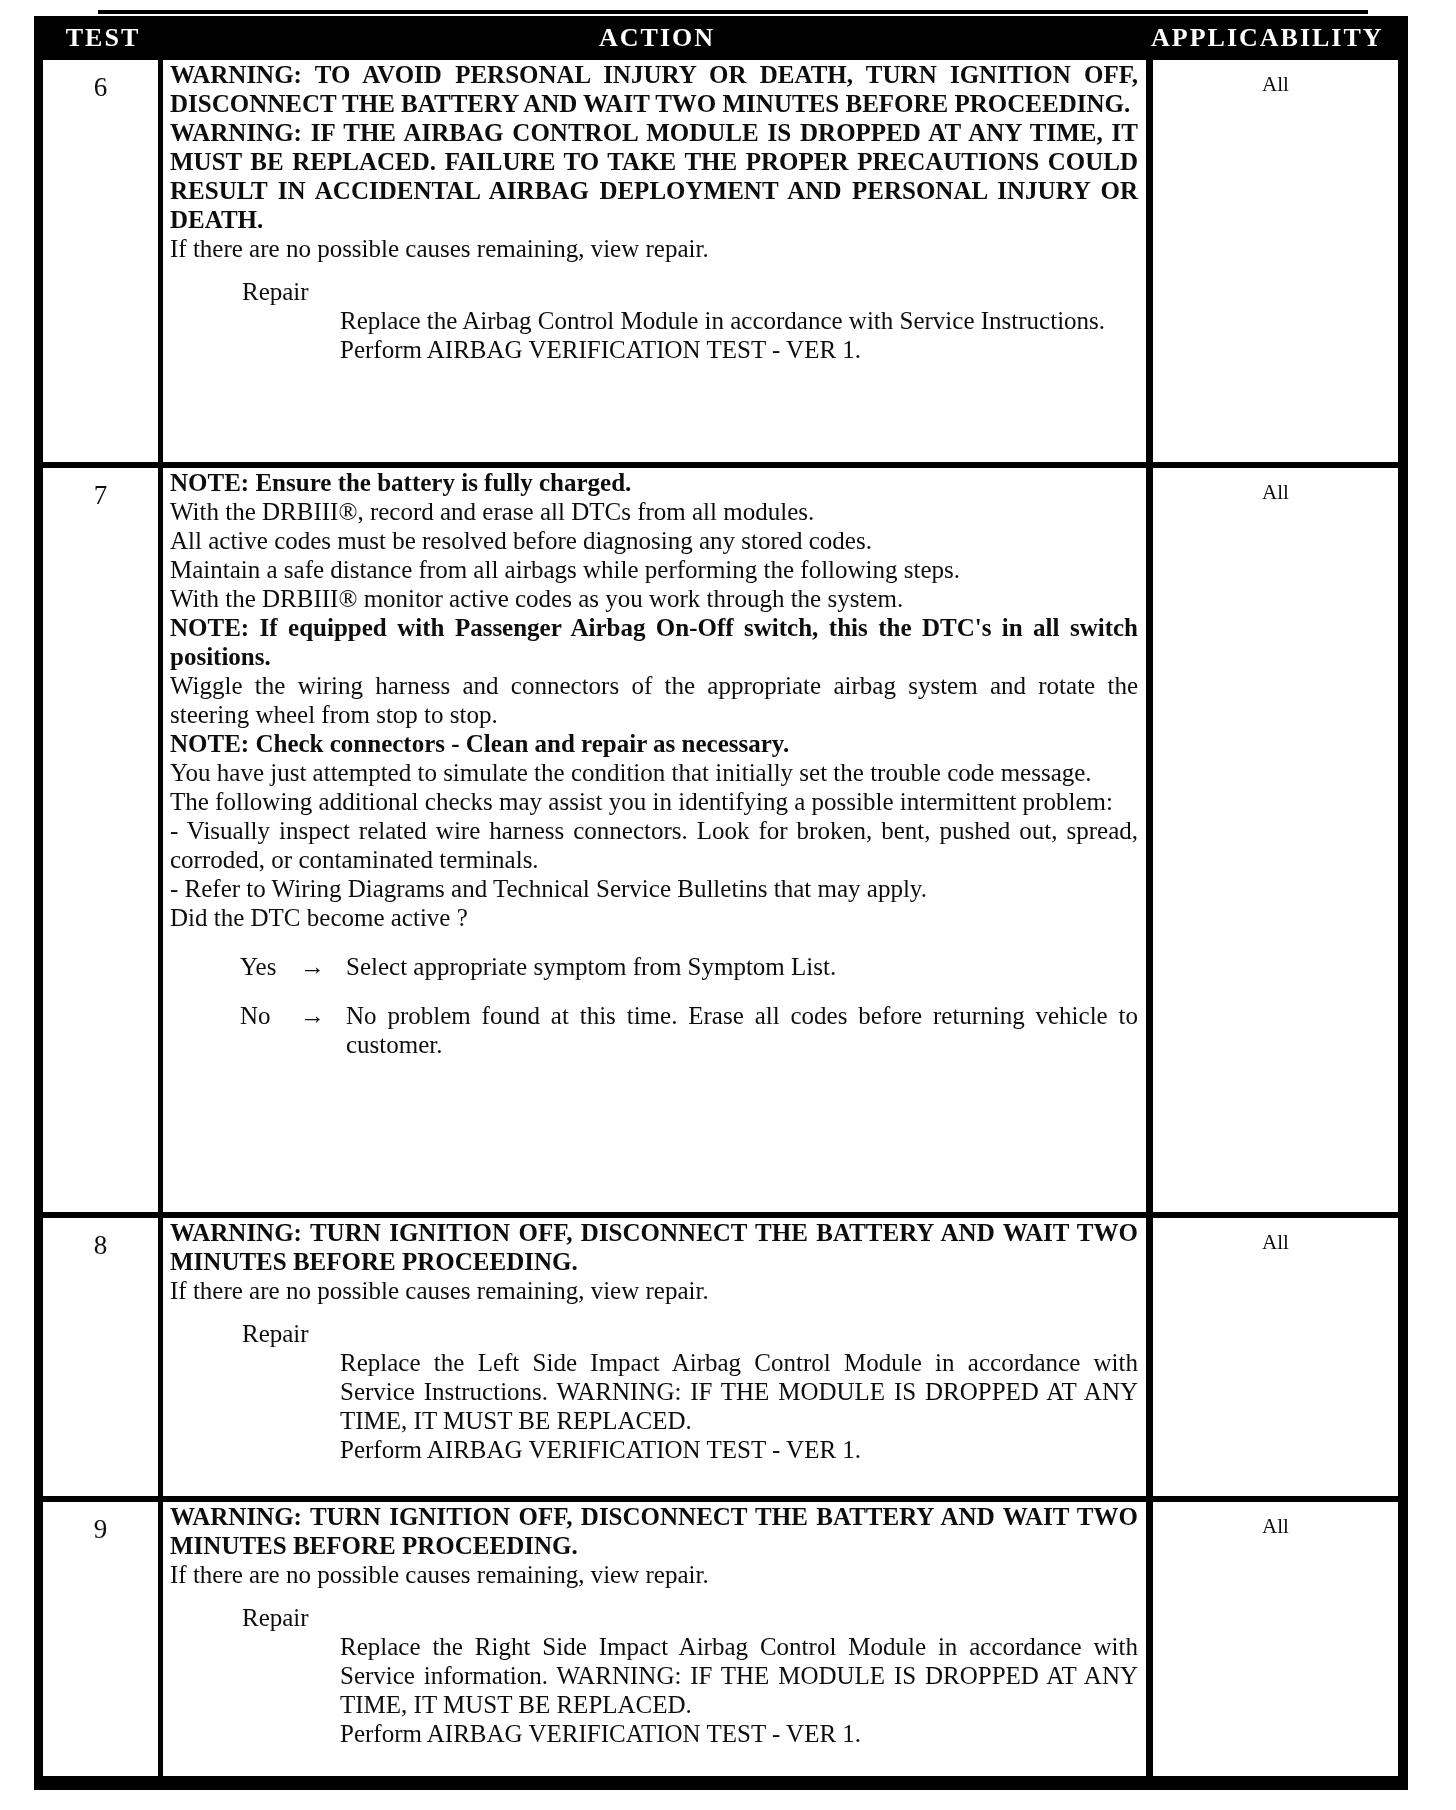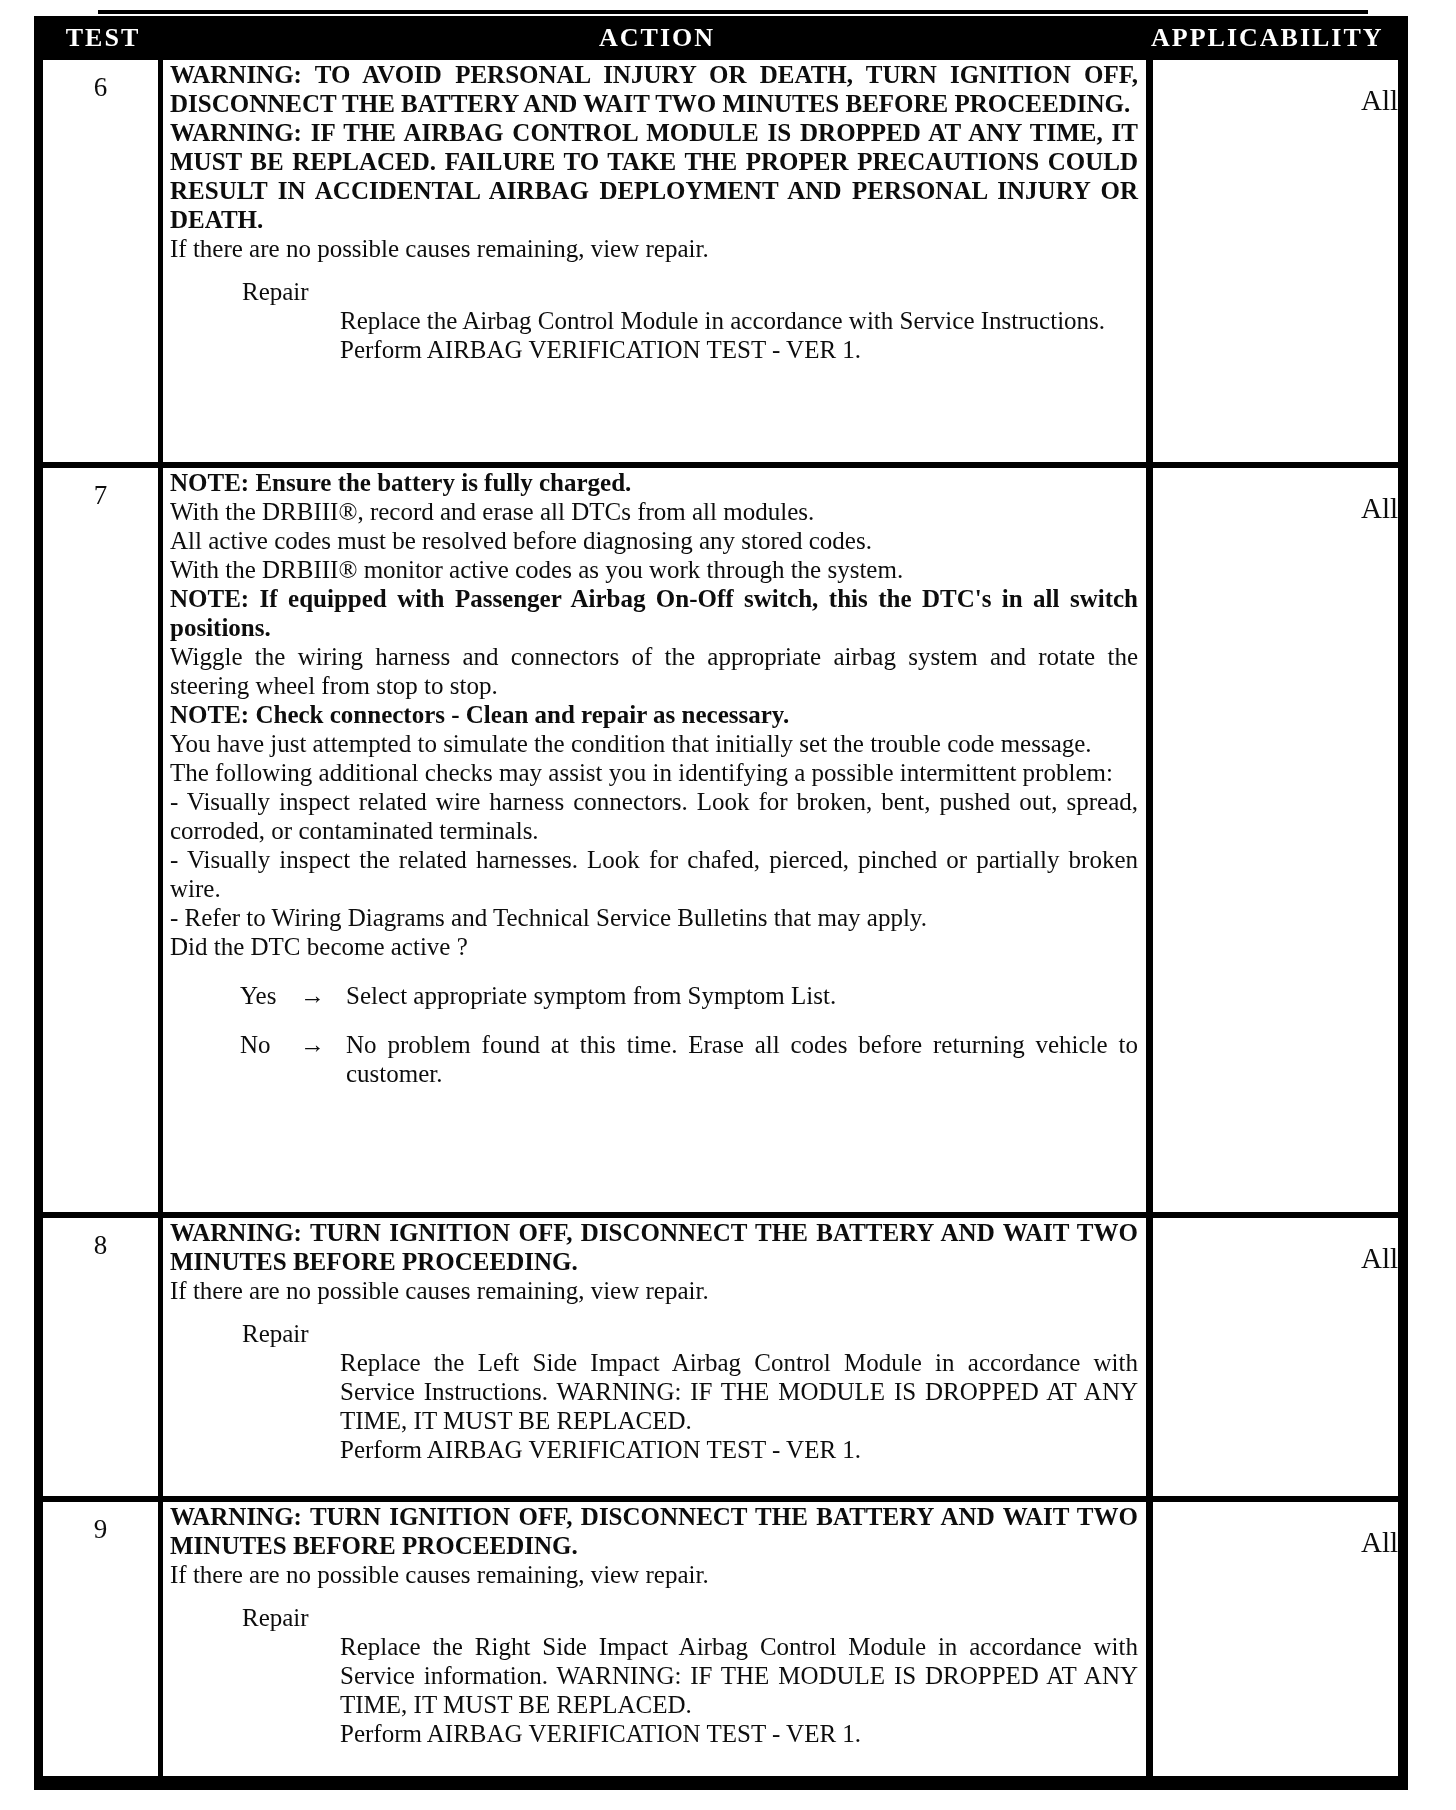--- a/index.html
+++ b/index.html
@@ -55,23 +55,23 @@
     width: 995px;
     border-left: 5px solid #000;
     border-right: 7px solid #000;
     padding: 0 8px 12px 7px;
     font-size: 25px;
     line-height: 29px;
     flex: none;
   }
   .cell-appl {
     flex: 1;
-    padding-top: 24px;
-    text-align: right;
-    font-size: 29px;
+    padding-top: 12px;
+    text-align: center;
+    font-size: 21px;
   }
 
   .para { text-align: justify; }
   .para.bold { font-weight: bold; }
 
   .repair-block { margin-top: 14px; }
   .repair-label { padding-left: 72px; }
   .repair-items { margin-left: 170px; }
   .repair-items .r-item { text-align: justify; }
 
@@ -110,28 +110,28 @@
           </div>
         </div>
         <div class="cell-appl">All</div>
       </div>
       <div class="row" style="min-height: 750px;">
         <div class="cell-test">7</div>
         <div class="cell-action">
           <div class="para bold">NOTE: Ensure the battery is fully charged.</div>
           <div class="para ">With the DRBIII®, record and erase all DTCs from all modules.</div>
           <div class="para ">All active codes must be resolved before diagnosing any stored codes.</div>
+          <div class="para ">Maintain a safe distance from all airbags while performing the following steps.</div>
           <div class="para ">With the DRBIII® monitor active codes as you work through the system.</div>
           <div class="para bold">NOTE: If equipped with Passenger Airbag On-Off switch, this the DTC's in all switch positions.</div>
           <div class="para ">Wiggle the wiring harness and connectors of the appropriate airbag system and rotate the steering wheel from stop to stop.</div>
           <div class="para bold">NOTE: Check connectors - Clean and repair as necessary.</div>
           <div class="para ">You have just attempted to simulate the condition that initially set the trouble code message.</div>
           <div class="para ">The following additional checks may assist you in identifying a possible intermittent problem:</div>
           <div class="para ">- Visually inspect related wire harness connectors. Look for broken, bent, pushed out, spread, corroded, or contaminated terminals.</div>
-          <div class="para ">- Visually inspect the related harnesses. Look for chafed, pierced, pinched or partially broken wire.</div>
           <div class="para ">- Refer to Wiring Diagrams and Technical Service Bulletins that may apply.</div>
           <div class="para ">Did the DTC become active ?</div>
           <div class="decision">
             <span class="answer">Yes</span>
             <span class="arrow">→</span>
             <span class="d-text">Select appropriate symptom from Symptom List.</span>
           </div>
           <div class="decision">
             <span class="answer">No</span>
             <span class="arrow">→</span>

